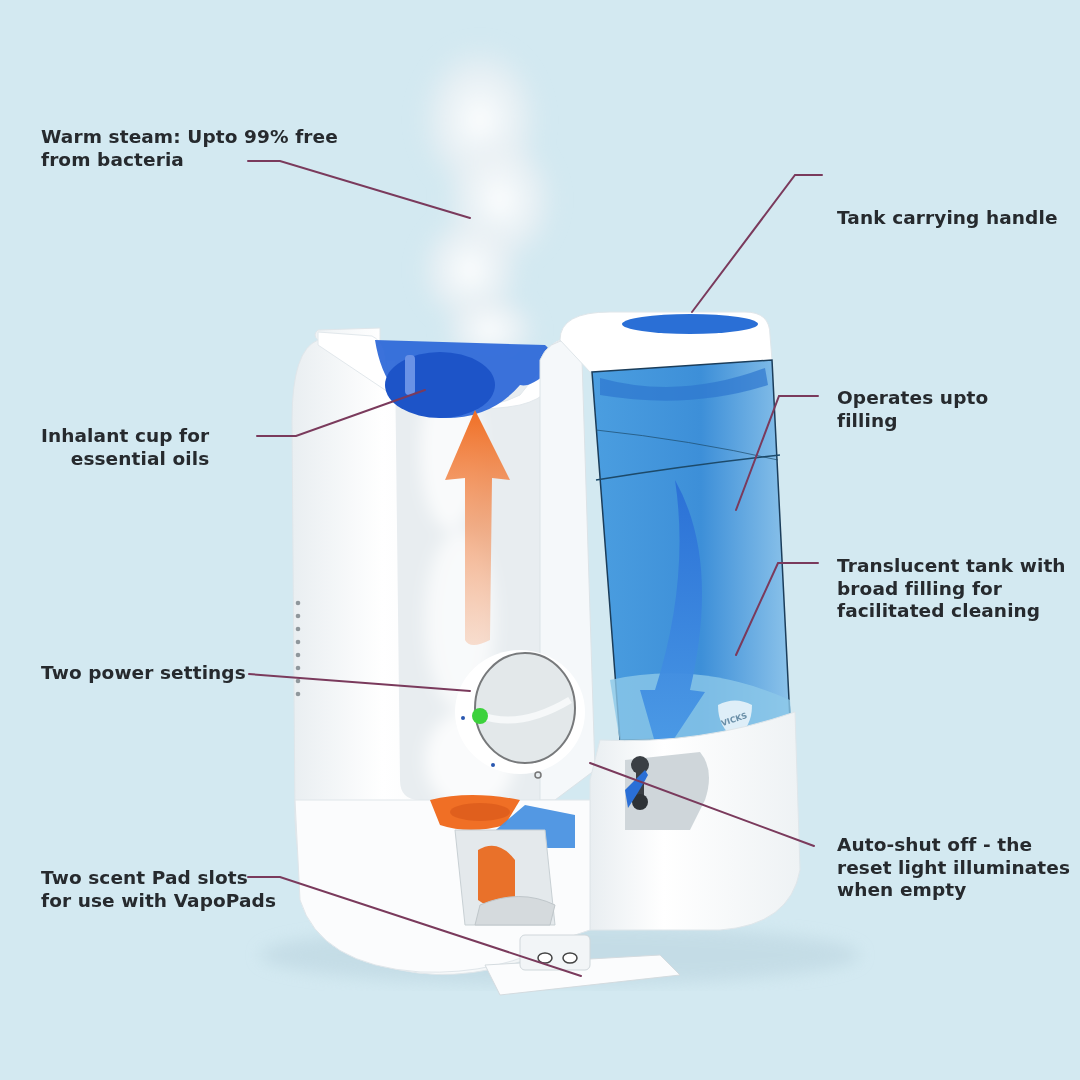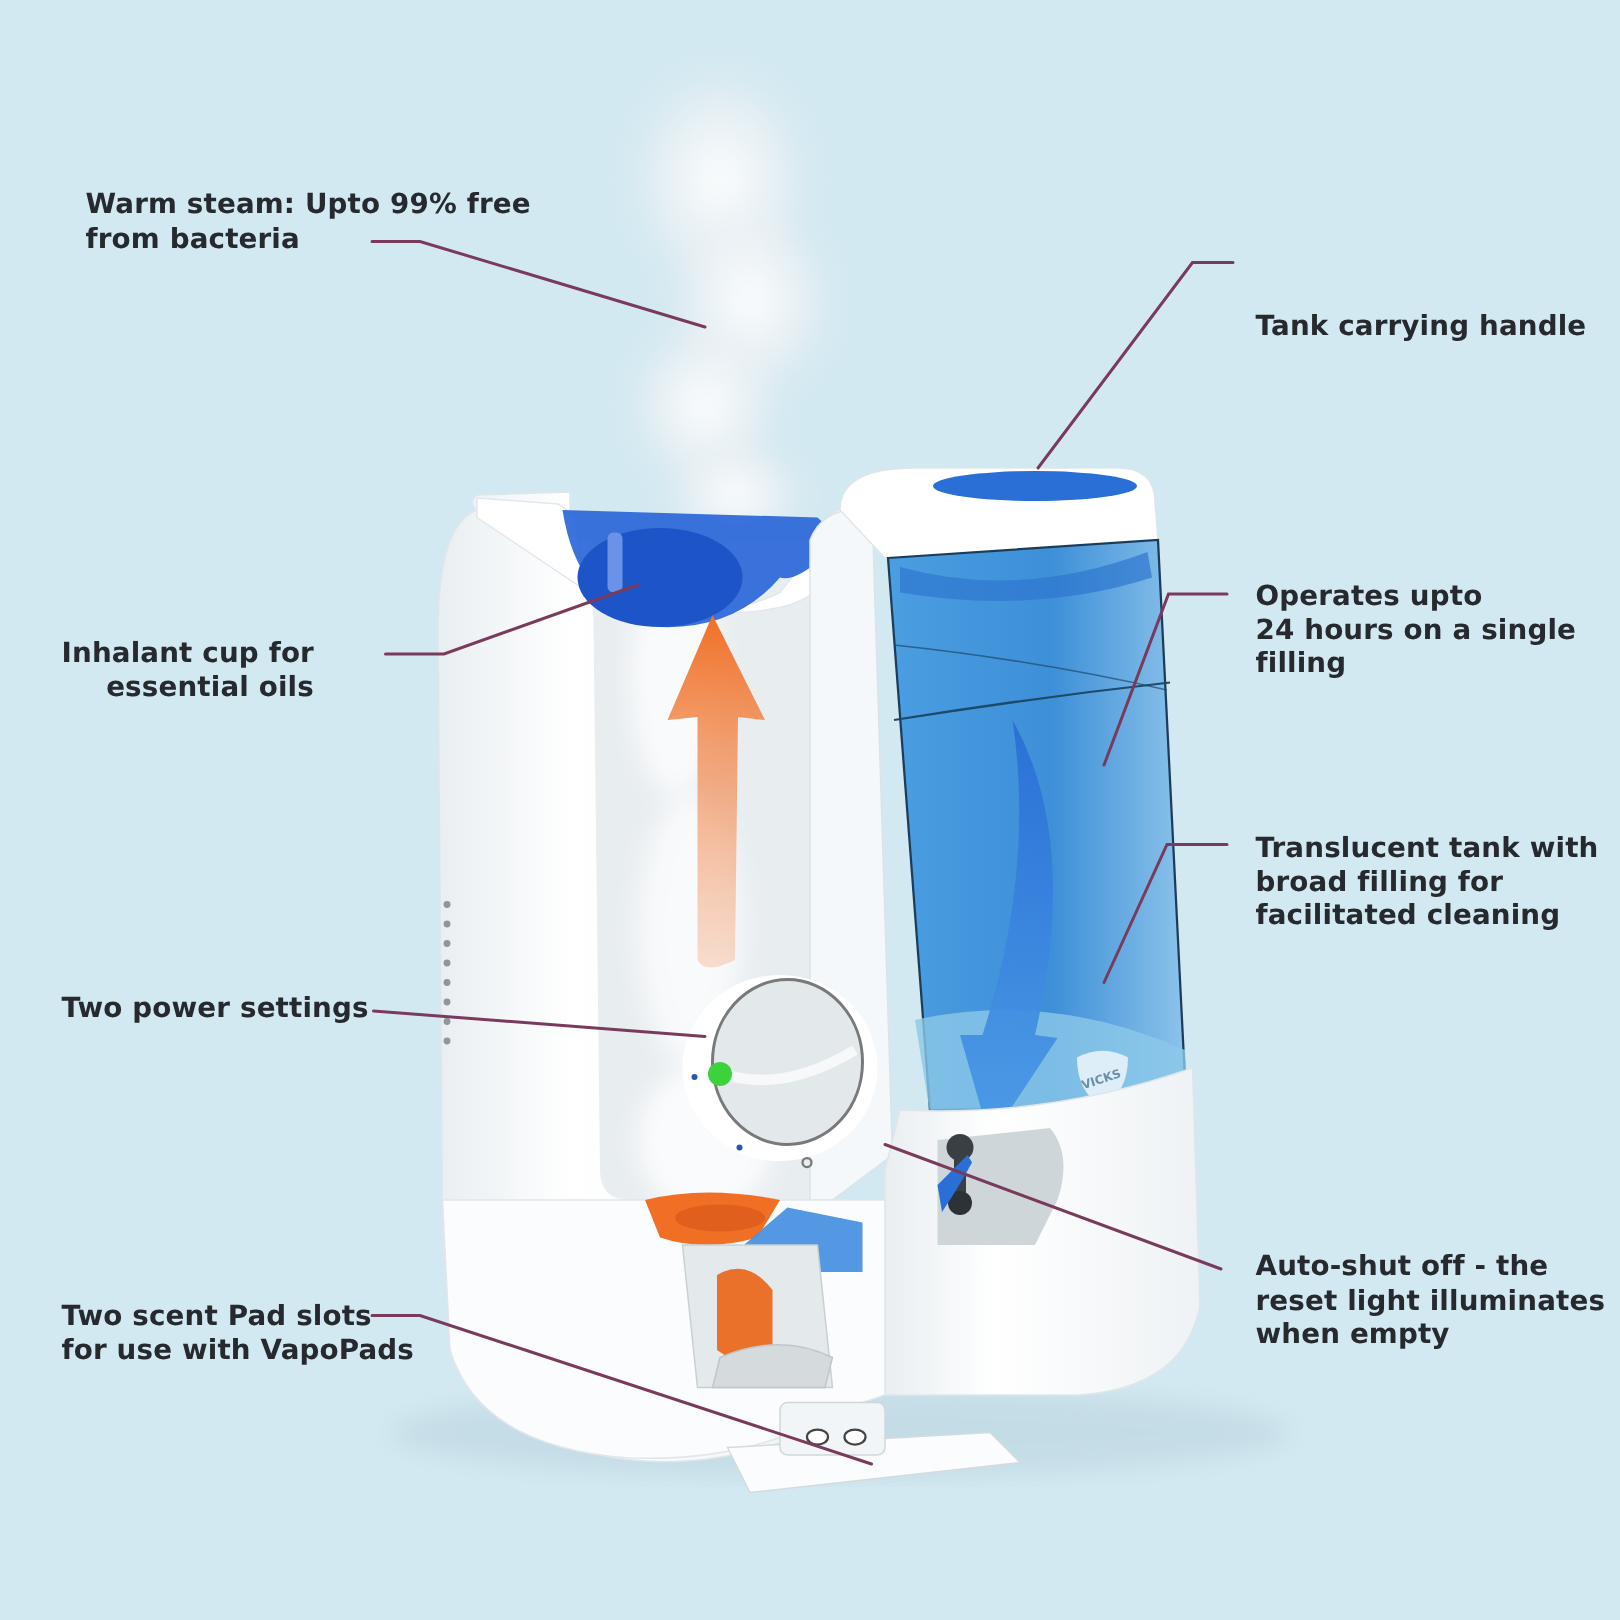--- a/index.html
+++ b/index.html
@@ -156,37 +156,36 @@
       <polyline points="822,175 795,175 692,312"></polyline>
       <polyline points="257,436 296,436 425,390"></polyline>
       <polyline points="818,396 779,396 736,510"></polyline>
       <polyline points="818,563 778,563 736,655"></polyline>
       <polyline points="249,674 470,691"></polyline>
       <polyline points="590,763 814,846"></polyline>
       <polyline points="248,877 280,877 581,976"></polyline>
     </g>
   </svg>
 
-  <div class="label" style="left: 41px; top: 126px; color: rgb(38, 42, 46); margin-left: 16px;">
+  <div class="label" style="left: 41px; top: 126px; color: rgb(38, 42, 46);">
     <span>Warm steam: Upto 99% free</span>
     <span>from bacteria</span>
   </div>
 
   <div class="label" style="left: 837px; top: 164px; color: rgb(38, 42, 46); margin-top: 43px;">
     <span>Tank carrying handle</span>
   </div>
 
   <div class="label" style="left: 41px; top: 425px; color: rgb(38, 42, 46); text-align: right;">
     <span>Inhalant cup for</span>
     <span>essential oils</span>
   </div>
 
   <div class="label" style="left: 837px; top: 387px; color: rgb(38, 42, 46);">
     <span>Operates upto</span>
-    <span>24 hours on a single</span>
     <span>filling</span>
   </div>
 
   <div class="label" style="left: 837px; top: 555px; color: rgb(38, 42, 46);">
     <span>Translucent tank with</span>
     <span>broad filling for</span>
     <span>facilitated cleaning</span>
   </div>
 
   <div class="label" style="left: 41px; top: 662px; color: rgb(38, 42, 46);">

